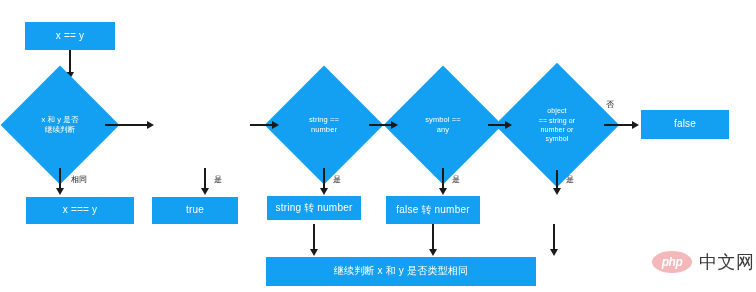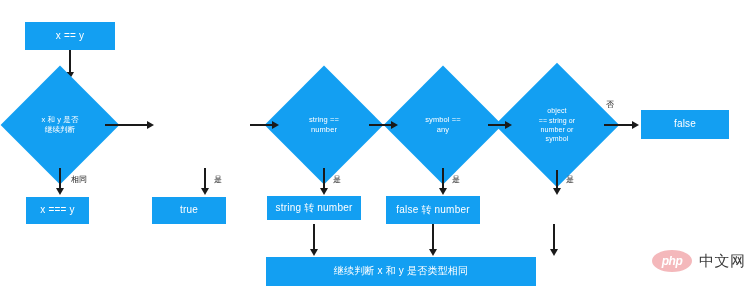--- a/index.html
+++ b/index.html
@@ -117,21 +117,21 @@
   }
   .wm-ellipse span {
     color: #ffffff;
     font-style: italic;
     font-weight: bold;
     font-size: 12px;
     letter-spacing: -.5px;
   }
   .wm-text {
     color: #3b3b3b;
-    font-size: 15px;
+    font-size: 18px;
     letter-spacing: .5px;
   }
 </style>
 </head>
 <body>
 
 <div id="canvas">
 
   <div class="rect" style="left:25px; top:22px; width:90px; height:28px;">
     <span>x == y</span>
@@ -208,25 +208,25 @@
   <div class="edge-label" style="left:333px; top:174px;">是</div>
 
   <div class="line-v" style="left:442.2px; top:168px; height:22px;"></div>
   <div class="arrow-d" style="left:439px; top:188px;"></div>
   <div class="edge-label" style="left:452px; top:174px;">是</div>
 
   <div class="line-v" style="left:556.2px; top:170px; height:20px;"></div>
   <div class="arrow-d" style="left:553px; top:188px;"></div>
   <div class="edge-label" style="left:566px; top:174px;">是</div>
 
-  <div class="rect" style="left:26px; top:197px; width:63px; height:27px;">
+  <div class="rect" style="left:26px; top:197px; width:108px; height:27px;">
     <span>x === y</span>
   </div>
 
-  <div class="rect" style="left:152px; top:197px; width:74px; height:27px;">
+  <div class="rect" style="left:152px; top:197px; width:86px; height:27px;">
     <span>true</span>
   </div>
 
   <div class="rect" style="left:267px; top:196px; width:94px; height:24px;">
     <span>string 转 number</span>
   </div>
 
   <div class="rect" style="left:386px; top:196px; width:94px; height:28px;">
     <span>false 转 number</span>
   </div>

